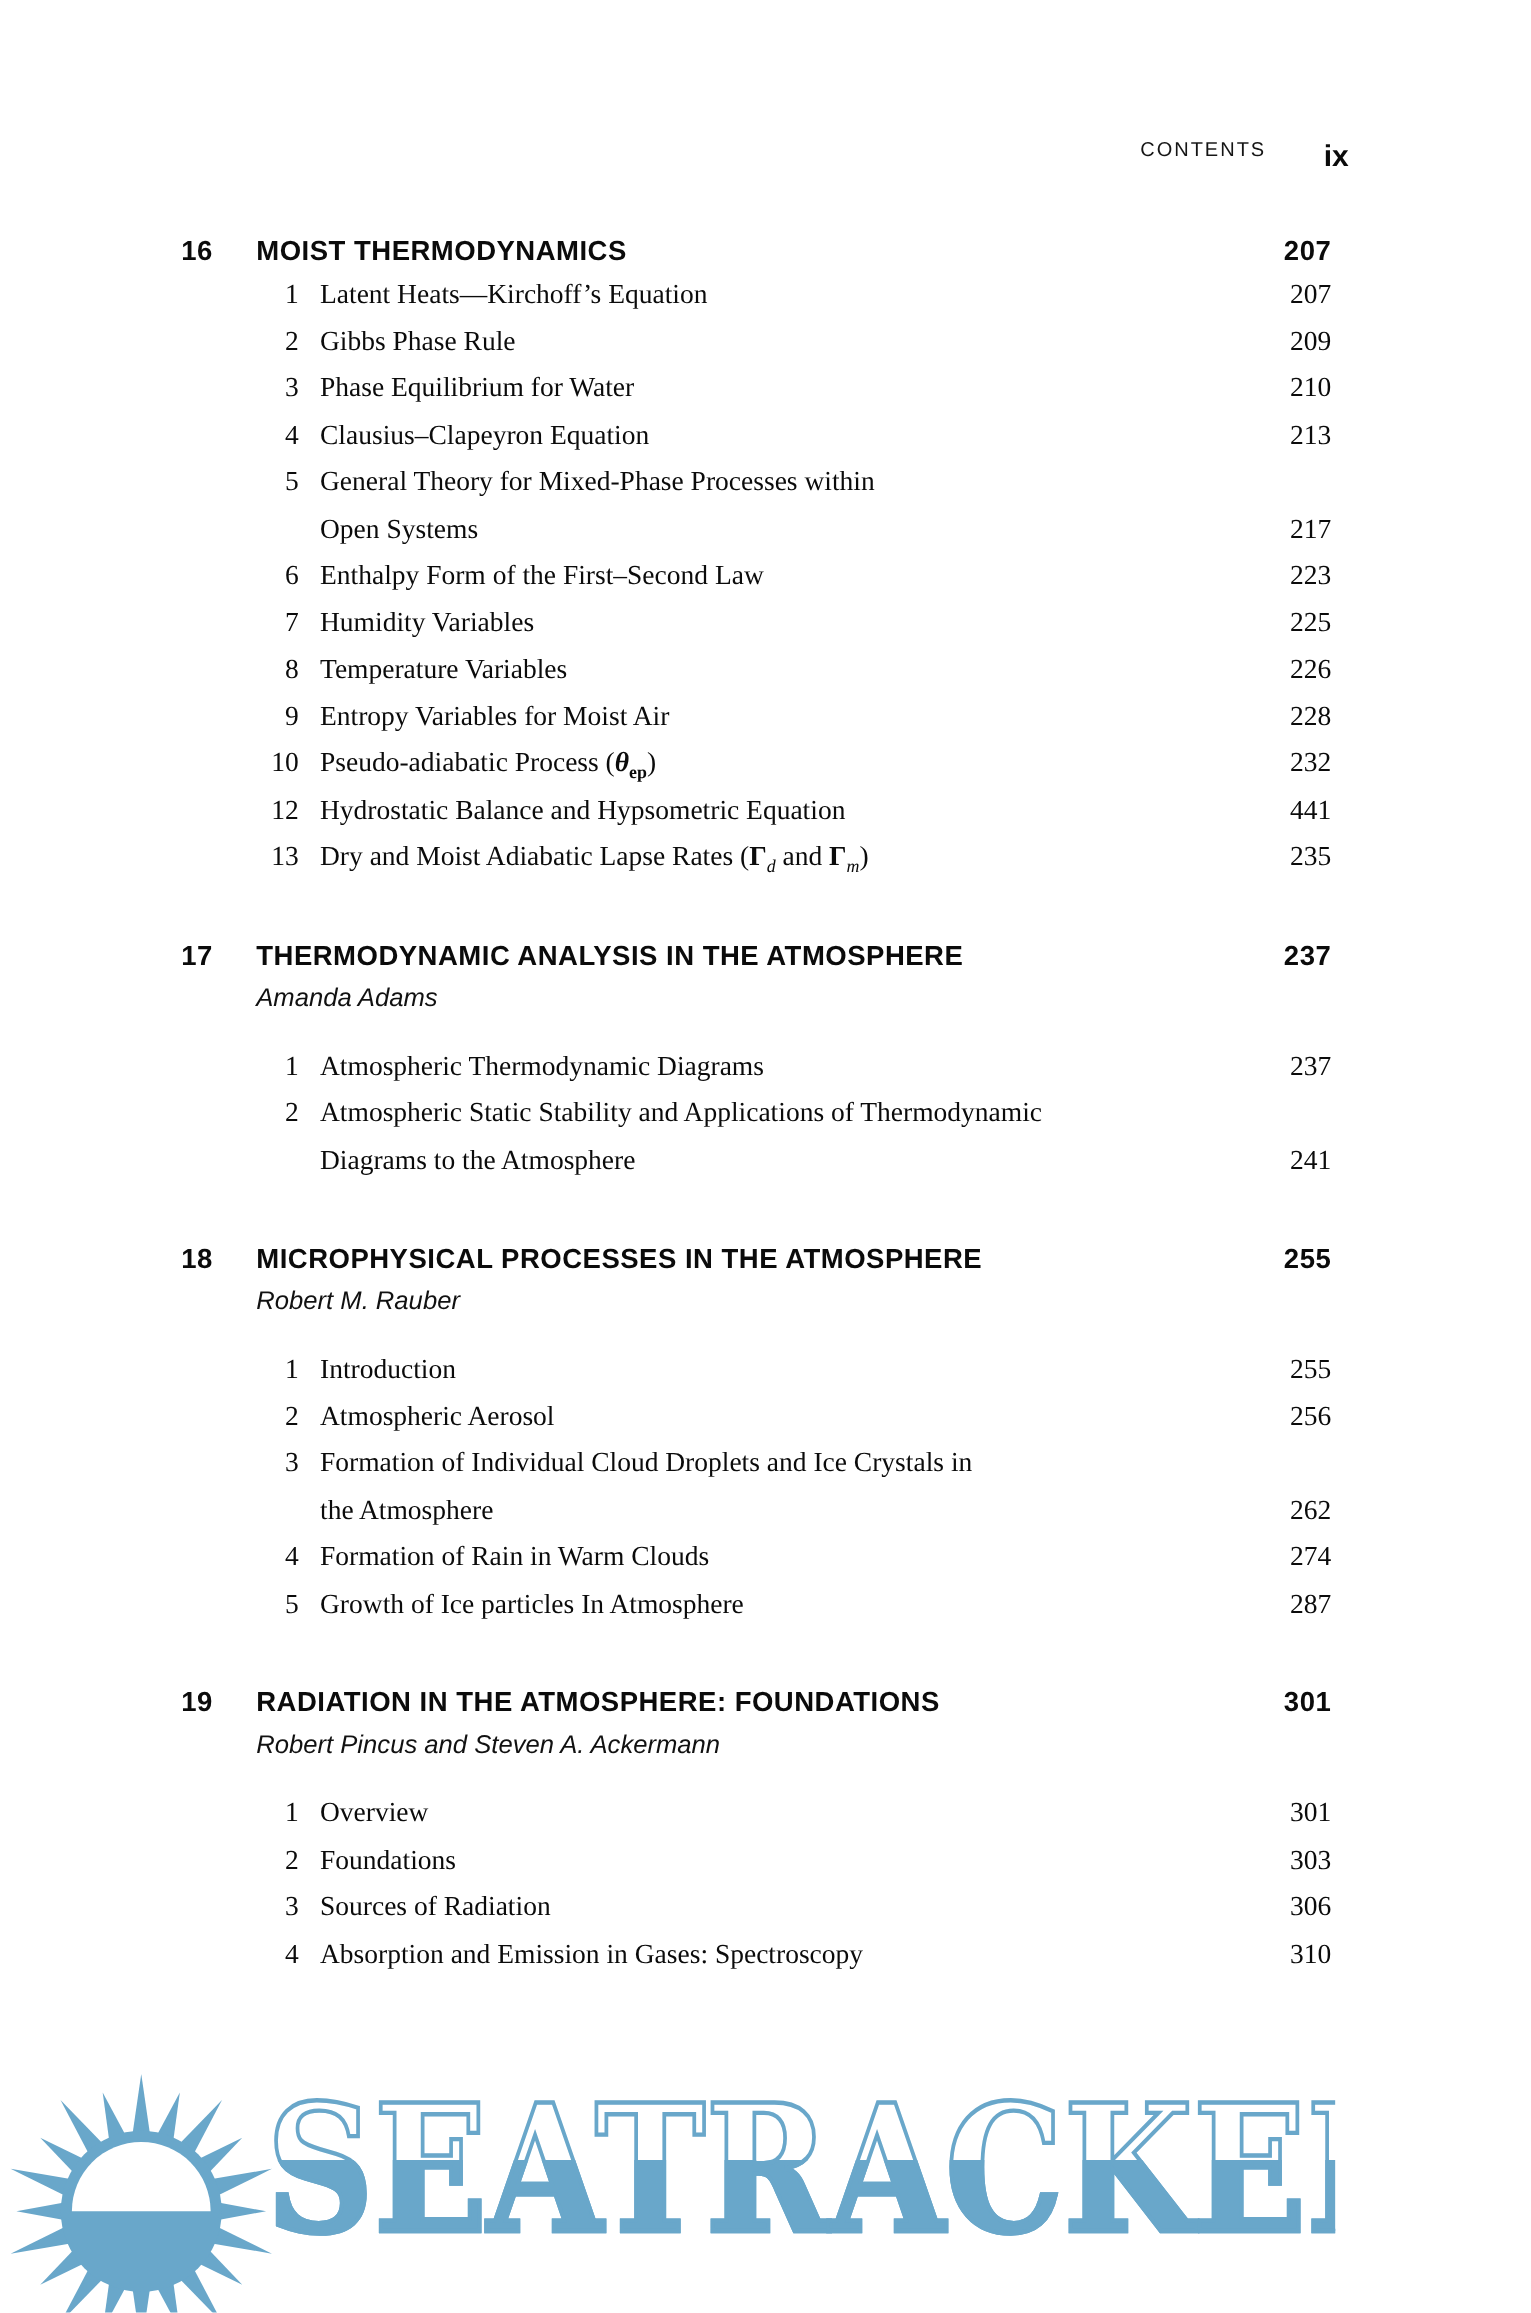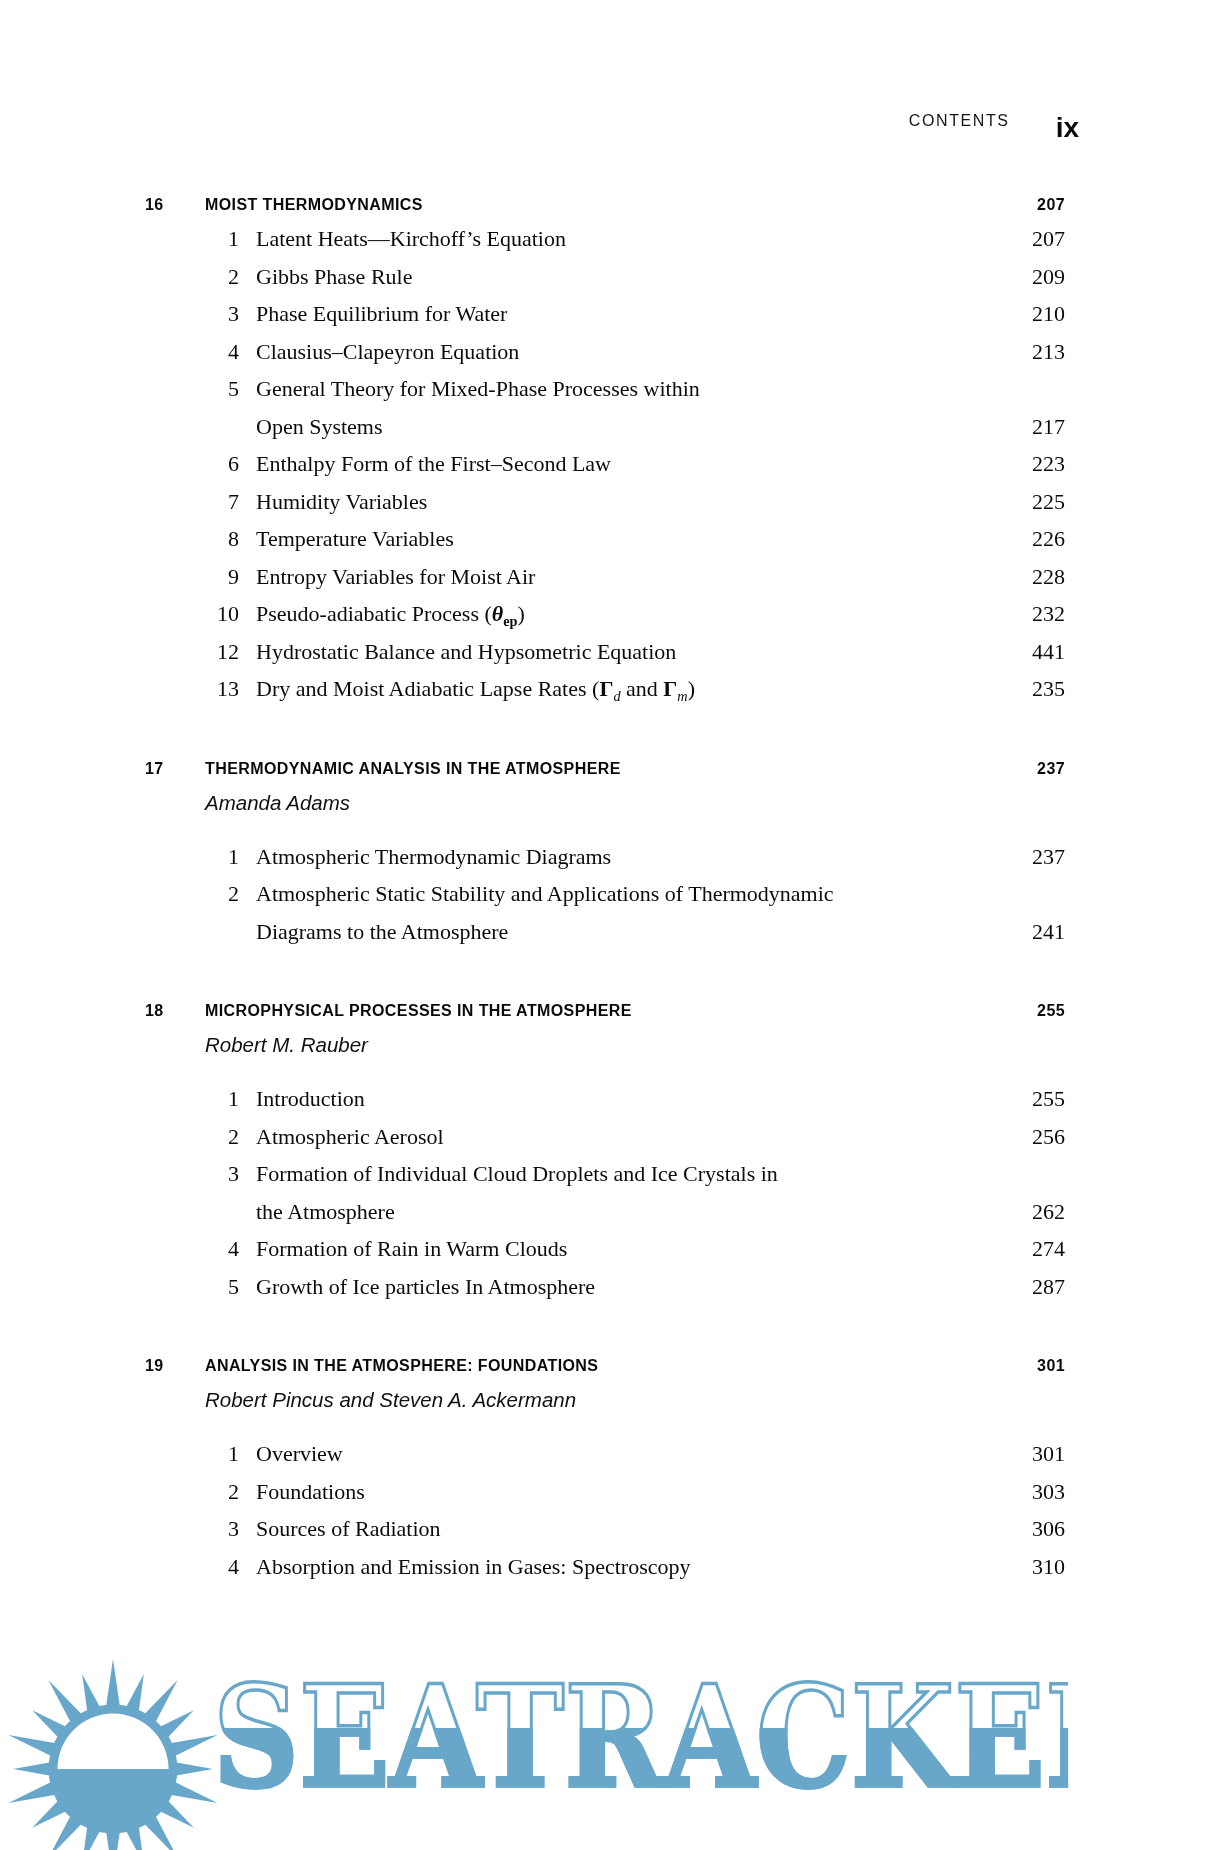--- a/index.html
+++ b/index.html
@@ -13,28 +13,28 @@
   }
   
   .running-head{
     display:flex;justify-content:flex-end;align-items:flex-start;
     font-family:"Liberation Sans","DejaVu Sans",sans-serif;
   }
   .running-head .head-label{
     font-size:16px;letter-spacing:1.6px;color:#151515;
   }
   .running-head .head-folio{
-    font-size:28px;font-weight:bold;margin-left:46px;margin-right:-14px;
+    font-size:24px;font-weight:bold;margin-left:46px;margin-right:-14px;
   }
   
   .chapter{margin-top:46px;}
   .chapter-header{
     display:flex;align-items:flex-end;
     font-family:"Liberation Sans","DejaVu Sans",sans-serif;
-    font-weight:bold;font-size:16px;letter-spacing:0.4px;line-height:30px;
+    font-weight:bold;font-size:22px;letter-spacing:0.4px;line-height:30px;
   }
   .chapter-number{width:60px;flex:0 0 60px;}
   .chapter-title{flex:1 1 auto;}
   .chapter-page{flex:0 0 70px;text-align:right;}
   .chapter-author{
     margin-left:60px;margin-top:7px;margin-bottom:23px;
     font-family:"Liberation Sans","DejaVu Sans",sans-serif;
     font-style:italic;font-size:20.5px;color:#111;
   }
   
@@ -257,21 +257,21 @@
               <div>Growth of Ice particles In Atmosphere</div>
             </span>
     <span class="sec-page">287</span>
   </div>
 </div>
   </div>
 
   <div class="chapter">
     <div class="chapter-header">
       <span class="chapter-number">19</span>
-      <span class="chapter-title">ANALYSIS IN THE ATMOSPHERE: FOUNDATIONS</span>
+      <span class="chapter-title">RADIATION IN THE ATMOSPHERE: FOUNDATIONS</span>
       <span class="chapter-page">301</span>
     </div>
     <div class="chapter-author">Robert Pincus and Steven A. Ackermann</div>
     <div>
   <div class="section-row">
     <span class="sec-num">1</span>
     <span class="sec-body">
               <div>Overview</div>
             </span>
     <span class="sec-page">301</span>

